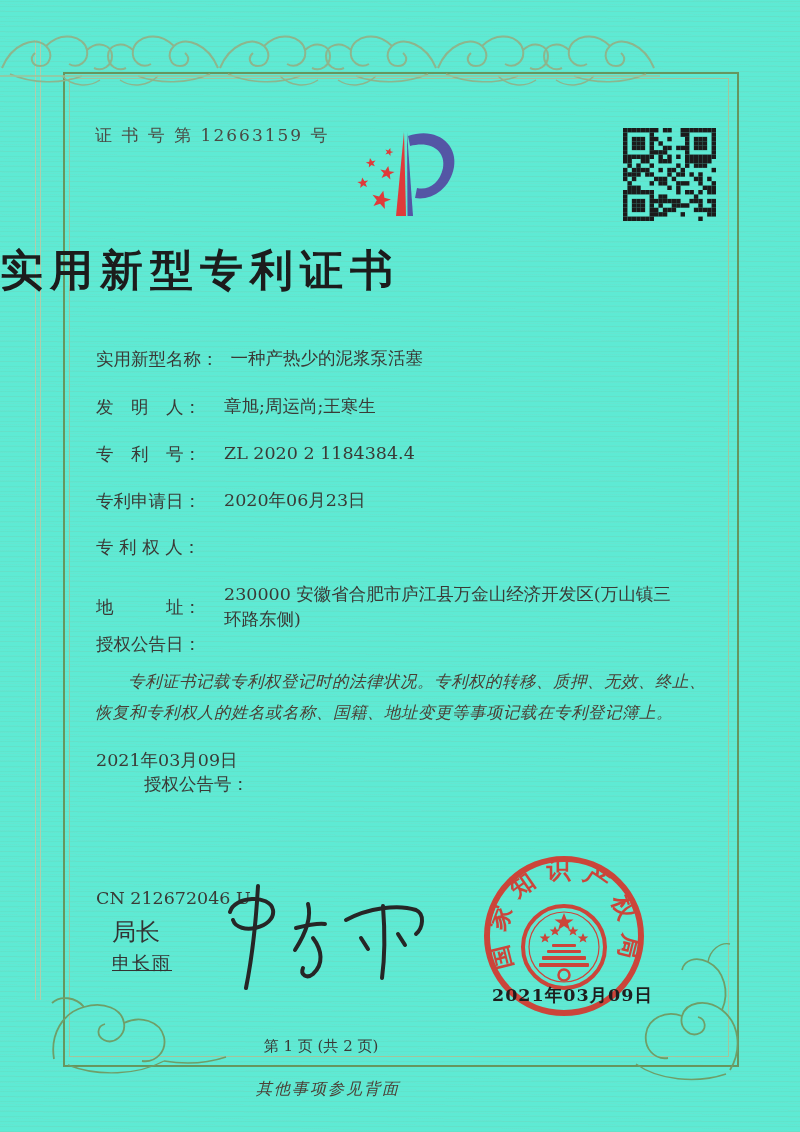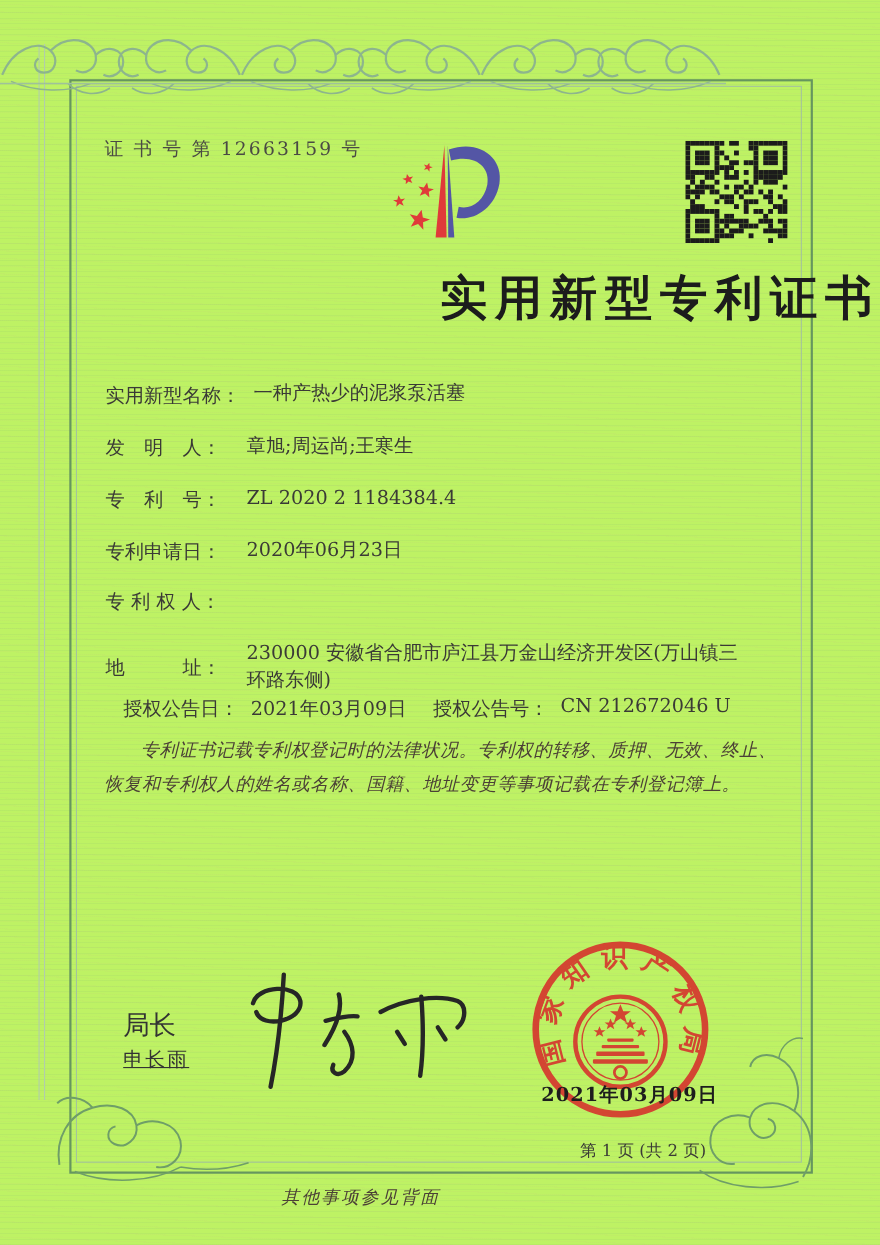--- a/index.html
+++ b/index.html
@@ -1,51 +1,51 @@
 <!DOCTYPE html>
 <html><head>
 <meta charset="utf-8">
 <style>
   html,body{margin:0;padding:0;background:#e9e9e4;}
   .page{
     position:relative;width:800px;height:1132px;margin:0 auto;
-    background:#bef264;overflow:hidden;
+    background:#5eead4;overflow:hidden;
     font-family:"DejaVu Serif","Liberation Serif",serif;color:#333;
   }
   .page::before{ 
     content:"";position:absolute;inset:0;z-index:0;pointer-events:none;
     background-image:
       repeating-linear-gradient(0deg, rgba(120,170,120,.10) 0 1px, transparent 1px 5px),
       repeating-linear-gradient(2deg, rgba(205,150,150,.05) 0 1px, transparent 1px 7px);
   }
   .border-outer{position:absolute;left:63px;top:72px;width:672px;height:991px;
     border:2px solid #66965f;z-index:2;}
   .border-inner{position:absolute;left:69px;top:78px;width:658px;height:977px;
     border:1px solid #a3c49b;z-index:2;}
   .sideline{position:absolute;left:35px;top:40px;height:960px;width:4px;
     border-left:1px solid #b2cdab;border-right:1px solid #b2cdab;z-index:1;}
   .orn{position:absolute;z-index:3;pointer-events:none;}
   .abs{position:absolute;z-index:4;}
   .cert-number{left:95px;top:124px;font-size:17px;letter-spacing:2px;color:#4a4a44;}
-  .title{left:0;top:242px;width:800px;text-align:right;
+  .title{left:0;top:242px;width:800px;text-align:left;
     font-size:43px;font-weight:700;letter-spacing:7px;color:#1c1c1c;}
   .frow{position:absolute;left:96px;display:flex;align-items:center;
     font-size:17.5px;color:#3a3a36;}
   .flabel{flex:0 0 116px;white-space:nowrap;}
   .fvalue{margin-left:12px;max-width:462px;line-height:25px;}
-  .frow2{position:absolute;left:112px;display:flex;font-size:17.5px;color:#3a3a36;}
-  .pairgap{margin-left:24px;}
+  .frow2{position:absolute;left:96px;display:flex;font-size:17.5px;color:#3a3a36;flex-direction:column;}
+  .pairgap{margin-left:48px;}
   .paras{position:absolute;left:95px;top:666px;width:616px;z-index:4;}
   .paras p{margin:0;font-style:italic;font-size:16.5px;line-height:31px;
     text-indent:2em;color:#4b4036;letter-spacing:.5px;}
   .sig-title{left:112px;top:916px;font-size:24px;color:#333;}
   .sig-name{left:112px;top:951px;font-size:18px;color:#333;letter-spacing:2px;text-decoration:underline;}
   .seal-date{left:492px;top:983px;font-size:17.5px;font-weight:600;color:#1d1d1d;
     letter-spacing:1px;z-index:5;}
-  .footer-page{left:0;top:1037px;width:642px;text-align:right;font-size:15px;color:#3a3a36;}
+  .footer-page{left:0;top:1037px;width:642px;text-align:center;font-size:15px;color:#3a3a36;}
   .footer-note{left:0;top:1079px;width:656px;text-align:center;font-size:16px;
     font-style:italic;color:#4b4036;letter-spacing:2px;}
   svg{display:block;}
 </style>
 </head>
 <body>
 
 <div class="page">
 
   <svg class="orn" style="left:0;top:16px" width="660" height="72" viewBox="0 0 660 72">

